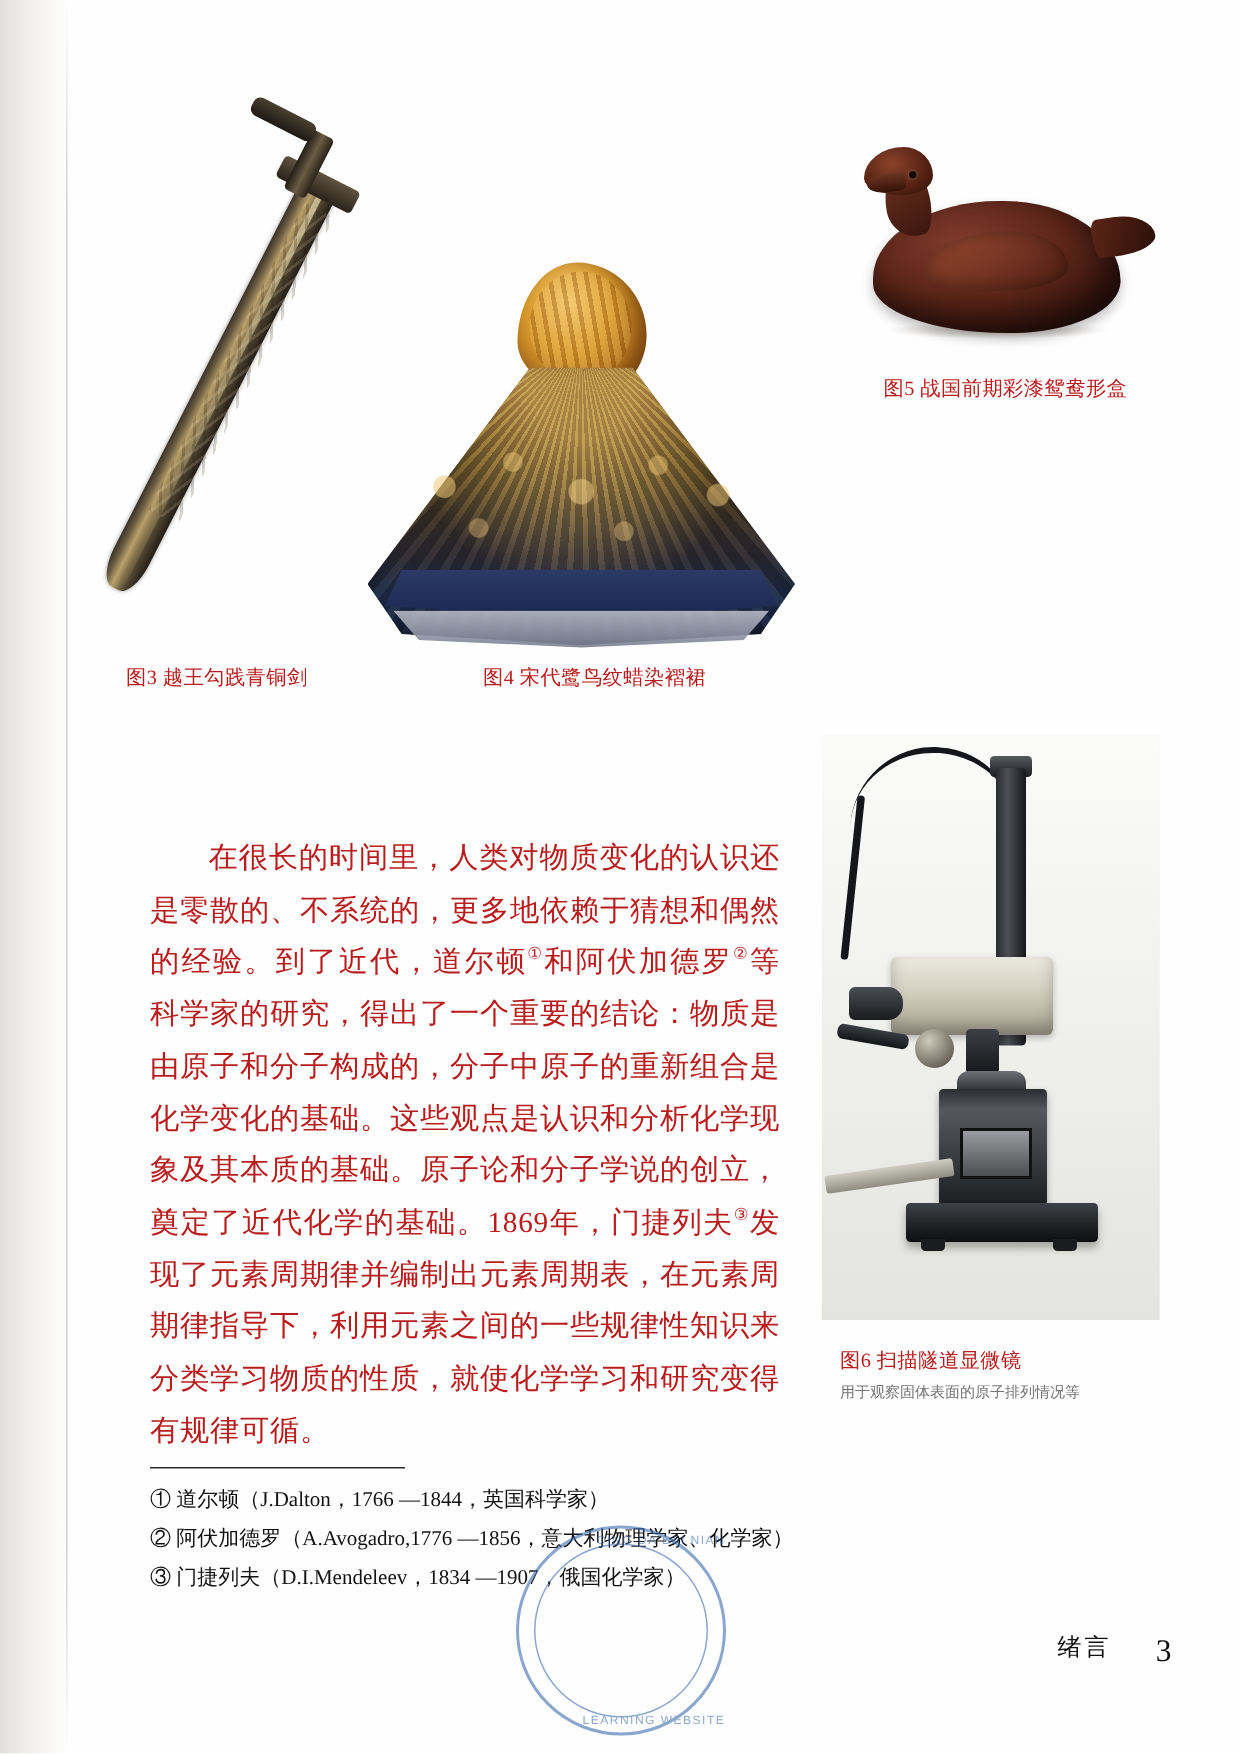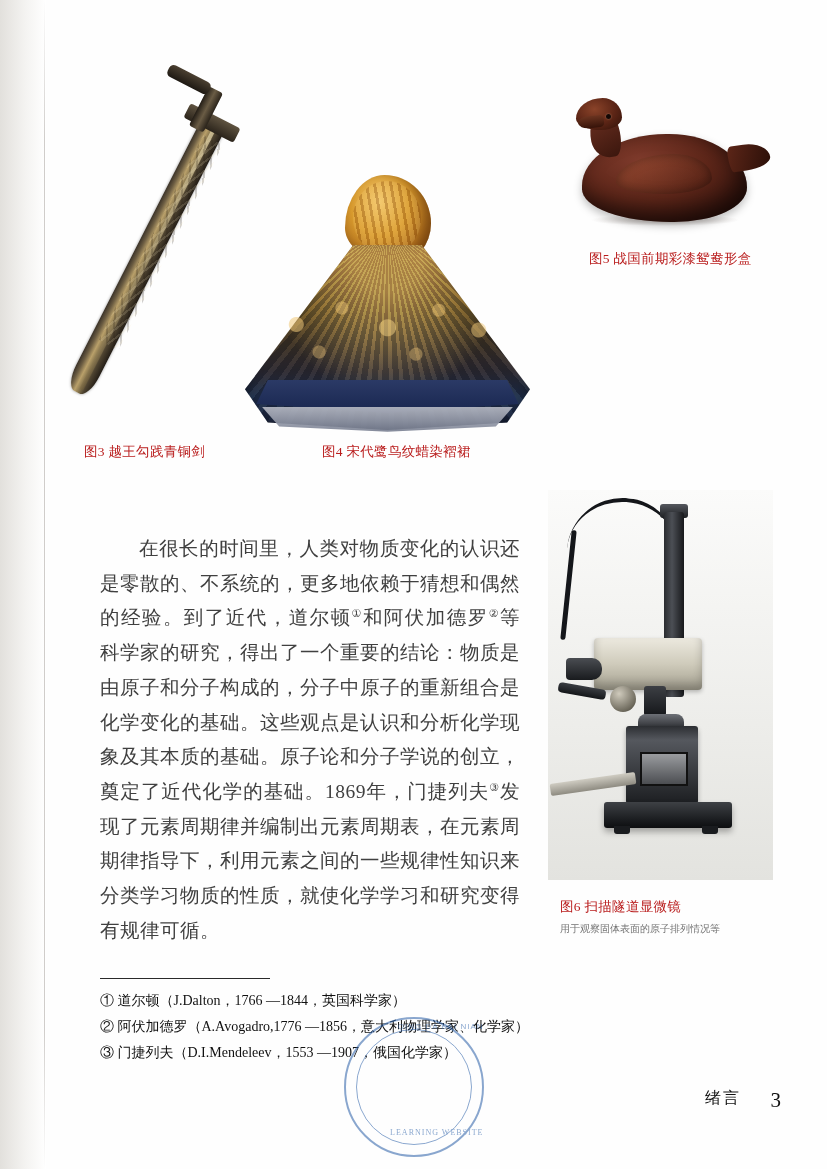--- a/index.html
+++ b/index.html
@@ -385,28 +385,28 @@
     left: 560px; top: 921px;
     width: 220px;
     font-size: 10px;
     line-height: 1.55;
     color: #737373;
   }
 
   
   .body-text {
     position: absolute;
-    left: 100px; top: 532px;
+    left: 100px; top: 556px;
     width: 420px;
     font-family: "Liberation Serif", serif;
     font-size: 19.5px;
     line-height: 1.78;
     text-align: justify;
     text-justify: inter-ideograph;
-    color: #404040;
+    color: #b91c1c;
     text-indent: 2em;
     letter-spacing: .5px;
   }
   .sup {
     font-size: 11px;
     vertical-align: super;
     line-height: 0;
   }
 
   
@@ -475,21 +475,21 @@
   .wm-text-top, .wm-text-bottom {
     position: absolute;
     left: 0; width: 100%;
     text-align: right;
     color: #2b60a8;
     font-size: 8px;
     letter-spacing: 1px;
     font-family: "Liberation Sans", sans-serif;
   }
   .wm-text-top { top: 5px; }
-  .wm-text-bottom { bottom: 20px; font-family: Liberation Serif, serif; }
+  .wm-text-bottom { bottom: 6px; }
 </style>
 </head>
 <body>
 
 <div class="page">
 
   <div class="bind-shadow"></div>
   <div class="bind-line"></div>
 
   <div class="fig3-wrap">
@@ -548,21 +548,21 @@
   </div>
   <div class="caption cap-fig6">图6 扫描隧道显微镜</div>
   <div class="cap-fig6-sub">用于观察固体表面的原子排列情况等</div>
 
   <div class="body-text">在很长的时间里，人类对物质变化的认识还是零散的、不系统的，更多地依赖于猜想和偶然的经验。到了近代，道尔顿<sup class="sup">①</sup>和阿伏加德罗<sup class="sup">②</sup>等科学家的研究，得出了一个重要的结论：物质是由原子和分子构成的，分子中原子的重新组合是化学变化的基础。这些观点是认识和分析化学现象及其本质的基础。原子论和分子学说的创立，奠定了近代化学的基础。1869年，门捷列夫<sup class="sup">③</sup>发现了元素周期律并编制出元素周期表，在元素周期律指导下，利用元素之间的一些规律性知识来分类学习物质的性质，就使化学学习和研究变得有规律可循。</div>
 
   <div class="footnote-rule"></div>
   <div class="footnotes">
     <div>① 道尔顿（J.Dalton，1766 —1844，英国科学家）</div>
     <div>② 阿伏加德罗（A.Avogadro,1776 —1856，意大利物理学家、化学家）</div>
-    <div>③ 门捷列夫（D.I.Mendeleev，1553 —1907，俄国化学家）</div>
+    <div>③ 门捷列夫（D.I.Mendeleev，1834 —1907，俄国化学家）</div>
   </div>
 
   <div class="footer-label">绪言</div>
   <div class="page-number">3</div>
 
   <div class="watermark">
     <div class="wm-ring"></div>
     <div class="wm-ring2"></div>
     <div class="wm-text-top">QING DA BAI NIAN</div>
     <div class="wm-text-bottom">LEARNING WEBSITE</div>

